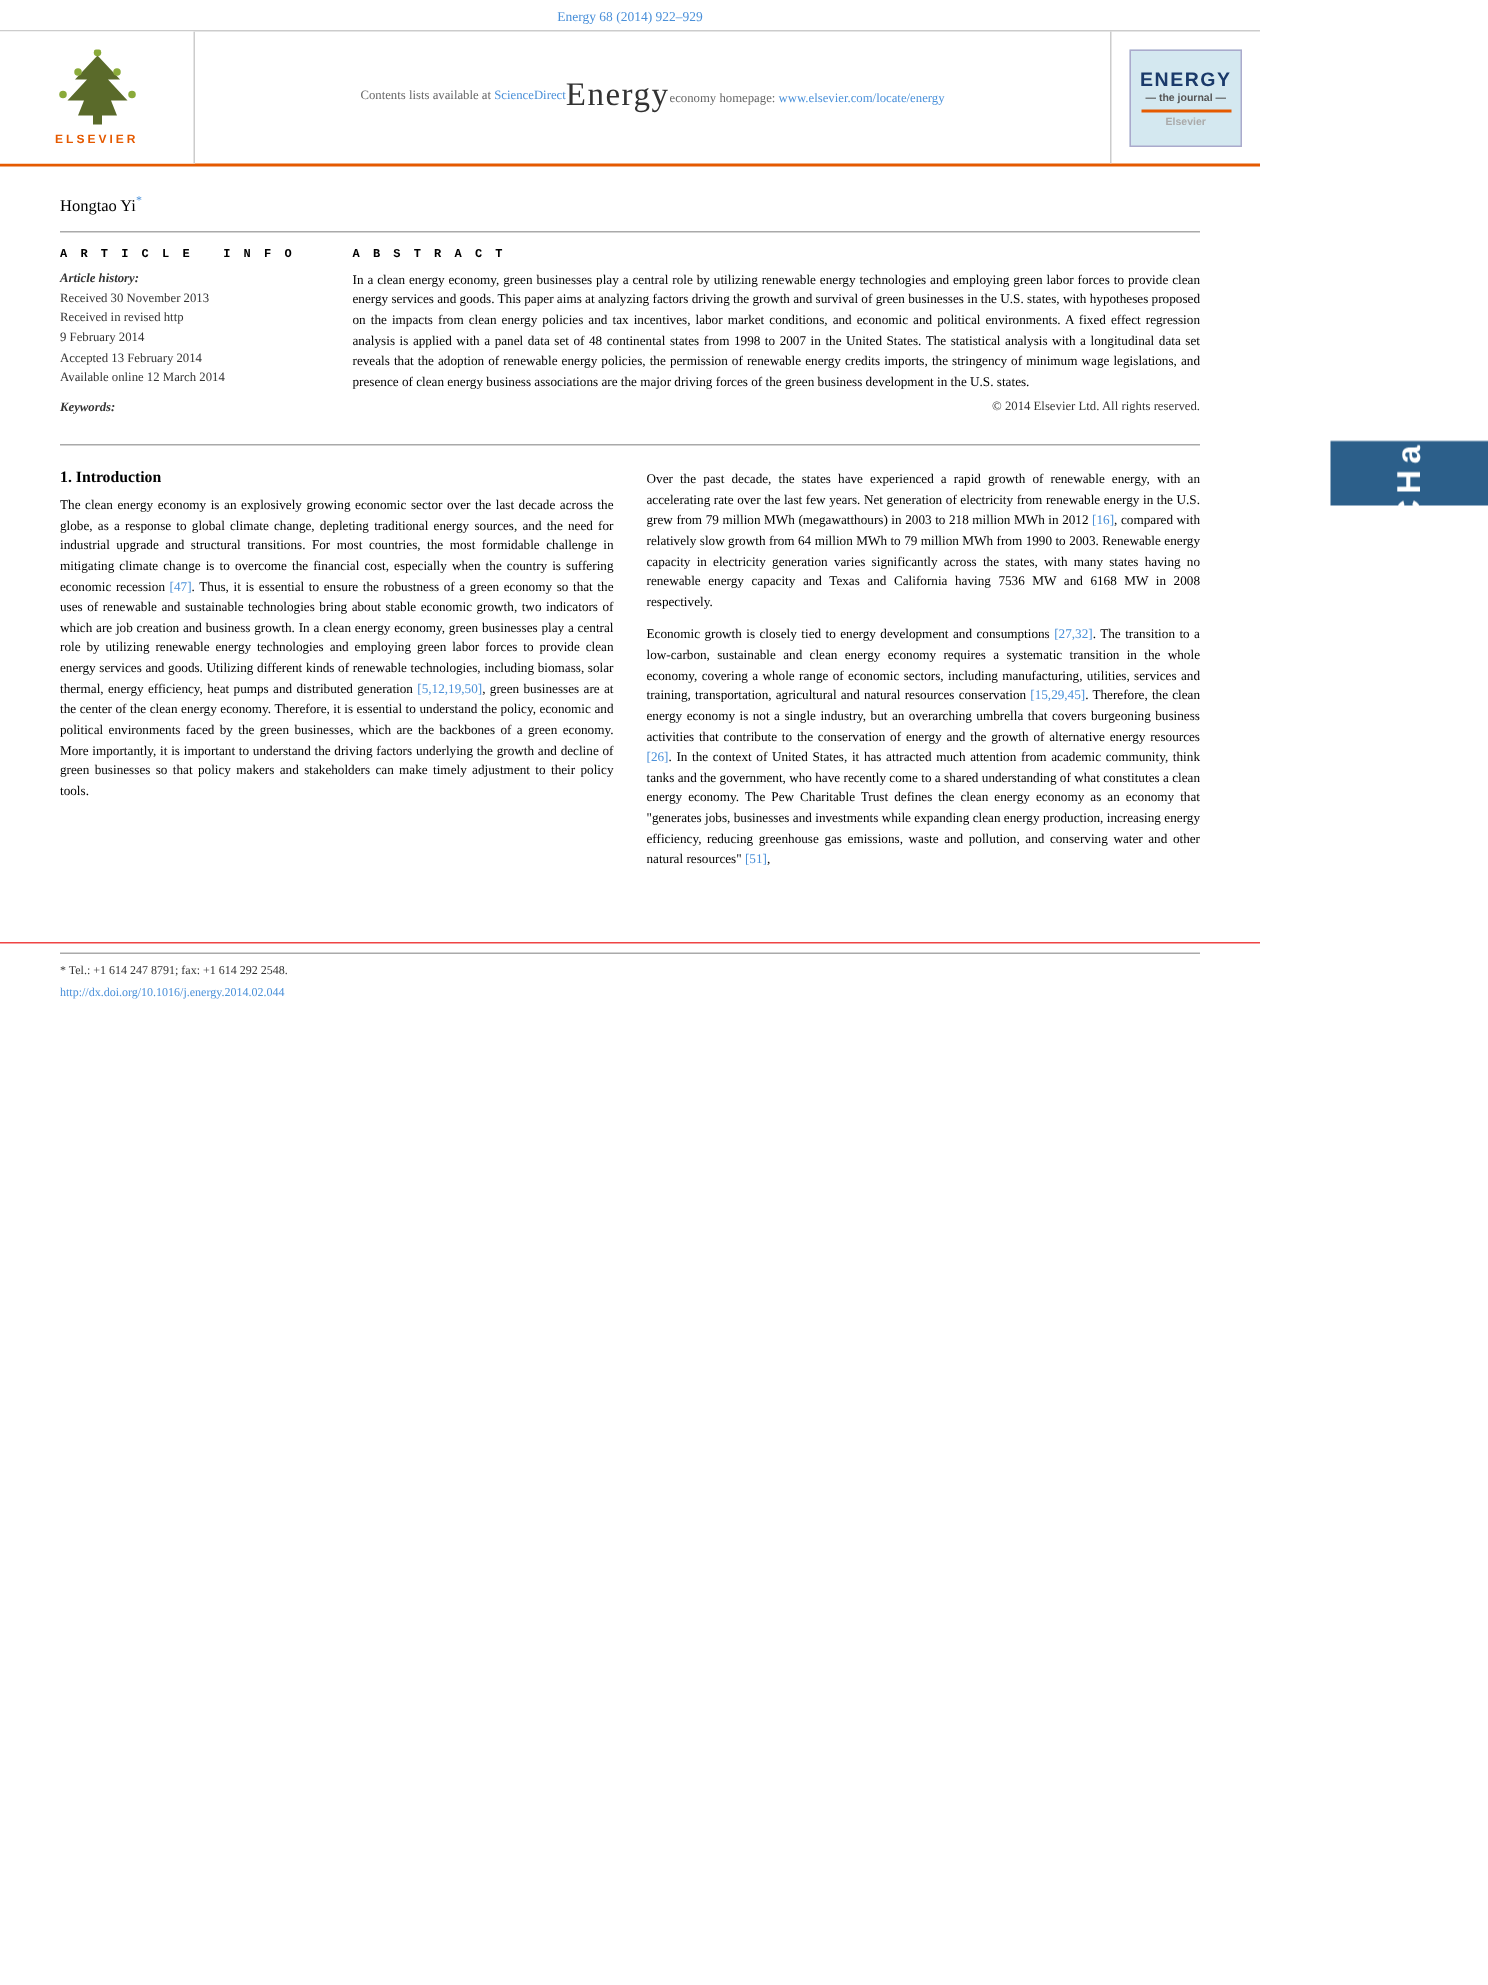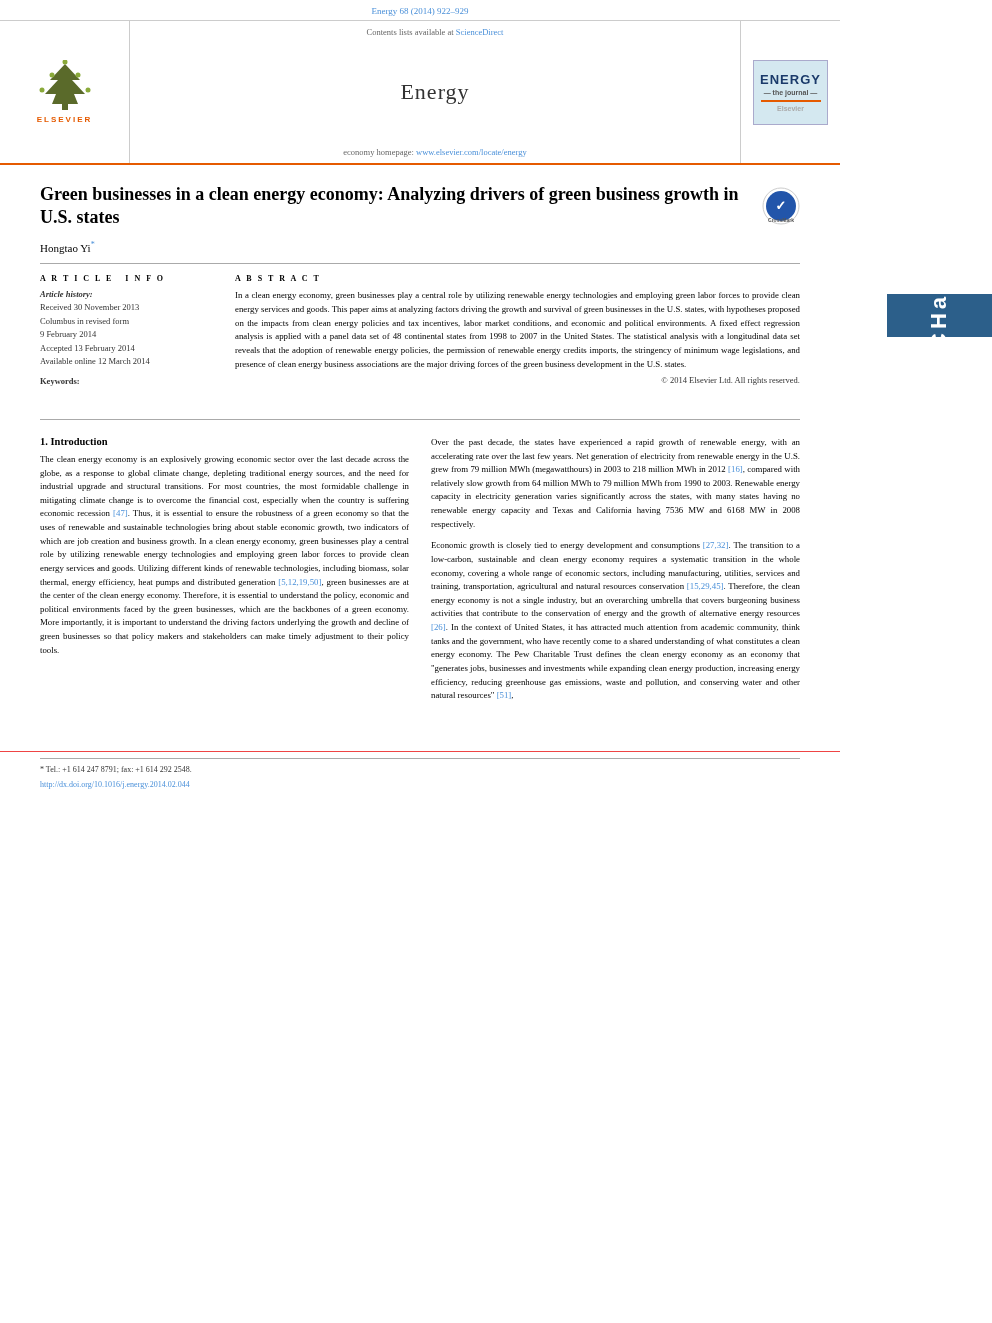--- a/index.html
+++ b/index.html
@@ -53,25 +53,23 @@
       font-weight: bold;
       letter-spacing: 2px;
       color: #e55a00;
       margin-top: 3px;
       font-family: Arial, sans-serif;
     }
 
     .journal-center {
       flex: 1;
       display: flex;
-      flex-direction: column;
       align-items: center;
       justify-content: center;
       padding: 6px;
-      gap: 38px;
     }
 
     .sciencedirect-link {
       font-size: 8.5px;
       color: #666;
       margin-bottom: 4px;
     }
 
     .journal-title-main {
       font-size: 22px;
@@ -177,21 +175,21 @@
       min-width: 175px;
     }
 
     .right-col {
       flex: 1;
     }
 
     .section-header-small {
       font-size: 8px;
       letter-spacing: 2px;
-      font-family: Liberation Serif, serif;
+      font-family: Liberation Mono, monospace;
       font-weight: bold;
       color: #000;
       text-transform: uppercase;
       margin-bottom: 6px;
     }
 
     .article-info-label {
       font-size: 8.5px;
       font-weight: bold;
       font-style: italic;
@@ -202,23 +200,24 @@
     .article-info-item {
       font-size: 8.5px;
       color: #333;
       margin-bottom: 1.5px;
       line-height: 1.4;
     }
 
     .keywords-label {
       font-size: 8.5px;
       font-weight: bold;
+      font-style: italic;
       color: #333;
       margin-top: 8px;
-      margin-bottom: 19px;
+      margin-bottom: 6px;
     }
 
     .keyword-item {
       font-size: 8.5px;
       color: #333;
       line-height: 1.6;
     }
 
     .abstract-text {
       font-size: 8.8px;
@@ -368,46 +367,36 @@
         <div style="font-size:13px;font-weight:bold;color:#1a3a6a;letter-spacing:1px;">ENERGY</div>
         <div style="font-size:7px;color:#555;margin-top:2px;text-align:center;font-family:Arial;">— the journal —</div>
         <div style="width:60px;height:2px;background:#e55a00;margin-top:4px;"></div>
         <div style="font-size:7px;color:#aaa;margin-top:3px;">Elsevier</div>
       </div>
     </div>
   </div>
 
   <div class="main-content">
 
-    <div class="article-title">
-      <div class="article-title-text">Green businesses in a clean energy economy: Analyzing drivers of green business growth in U.S. states</div>
-
-      <svg class="crossmark-logo" viewBox="0 0 38 38">
-        <circle cx="19" cy="19" r="18" fill="#fff" stroke="#ccc" stroke-width="1"></circle>
-        <circle cx="19" cy="19" r="15" fill="#2255aa"></circle>
-        <text x="19" y="23" text-anchor="middle" font-size="13" fill="#fff" font-family="Arial" font-weight="bold">✓</text>
-        <text x="19" y="35" text-anchor="middle" font-size="5" fill="#555" font-family="Arial">CrossMark</text>
-      </svg>
-    </div>
 
     <div class="author-name">
       <span>Hongtao Yi</span><sup style="color:#4a90d9;">*</sup>
     </div>
 
 
     <hr class="horizontal-rule">
 
     <div class="two-col">
 
       <div class="left-col">
         <div class="section-header-small">A R T I C L E &nbsp; I N F O</div>
 
         <div class="article-info-label">Article history:</div>
         <div class="article-info-item">Received 30 November 2013</div>
-        <div class="article-info-item">Columbus in revised form</div>
+        <div class="article-info-item">Received in revised http</div>
         <div class="article-info-item">9 February 2014</div>
         <div class="article-info-item">Accepted 13 February 2014</div>
         <div class="article-info-item">Available online 12 March 2014</div>
 
         <div class="keywords-label">Keywords:</div>
       </div>
 
       <div class="right-col">
         <div class="section-header-small">A B S T R A C T</div>
         <div class="abstract-text">In a clean energy economy, green businesses play a central role by utilizing renewable energy technologies and employing green labor forces to provide clean energy services and goods. This paper aims at analyzing factors driving the growth and survival of green businesses in the U.S. states, with hypotheses proposed on the impacts from clean energy policies and tax incentives, labor market conditions, and economic and political environments. A fixed effect regression analysis is applied with a panel data set of 48 continental states from 1998 to 2007 in the United States. The statistical analysis with a longitudinal data set reveals that the adoption of renewable energy policies, the permission of renewable energy credits imports, the stringency of minimum wage legislations, and presence of clean energy business associations are the major driving forces of the green business development in the U.S. states.</div>

